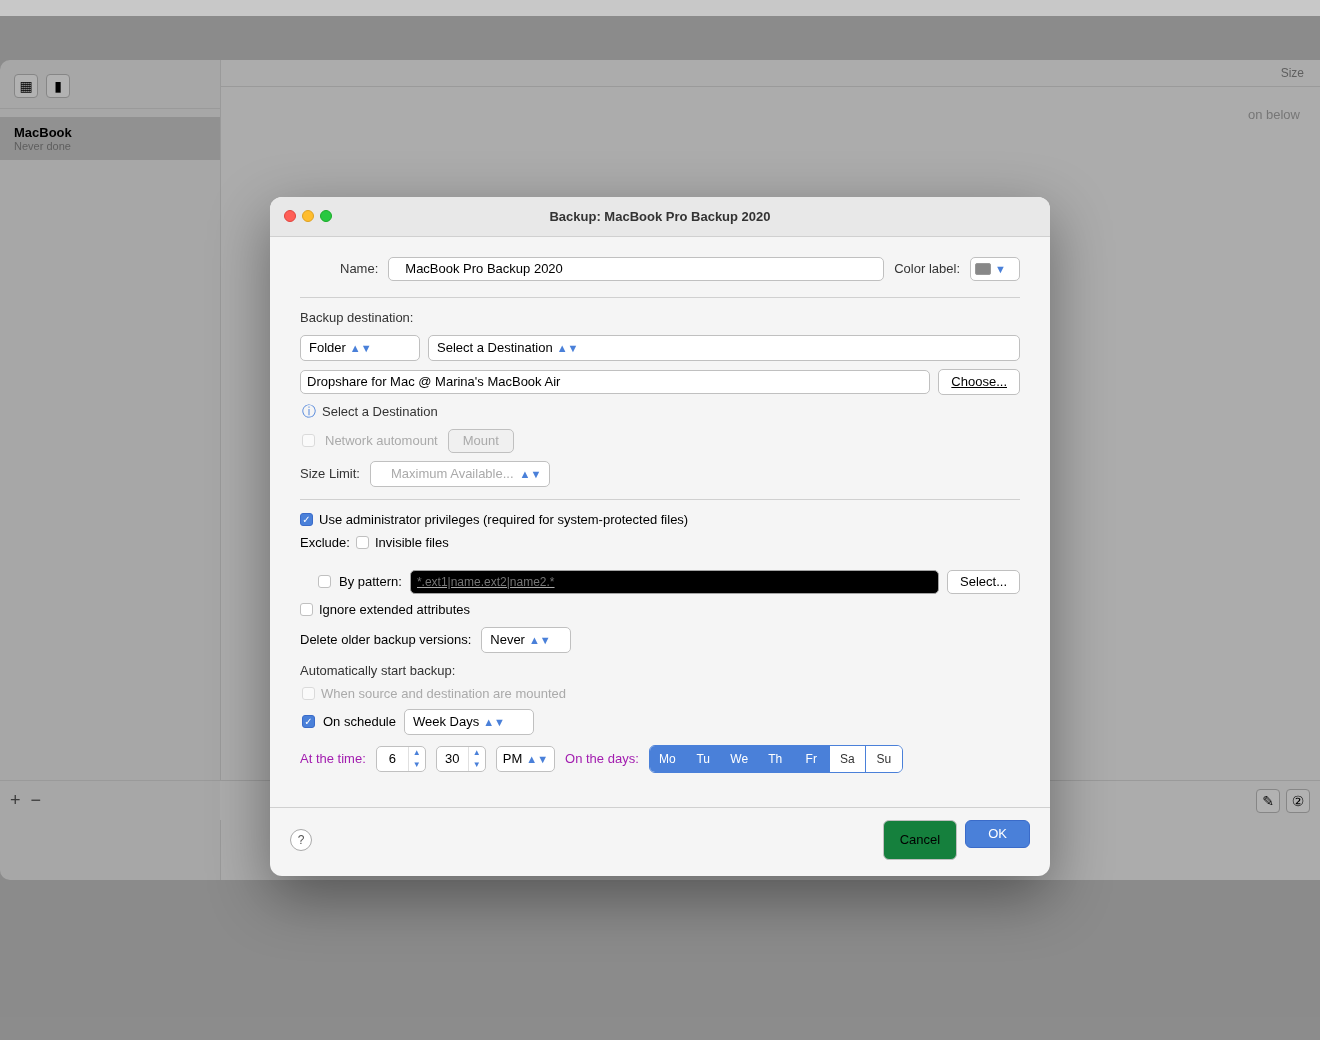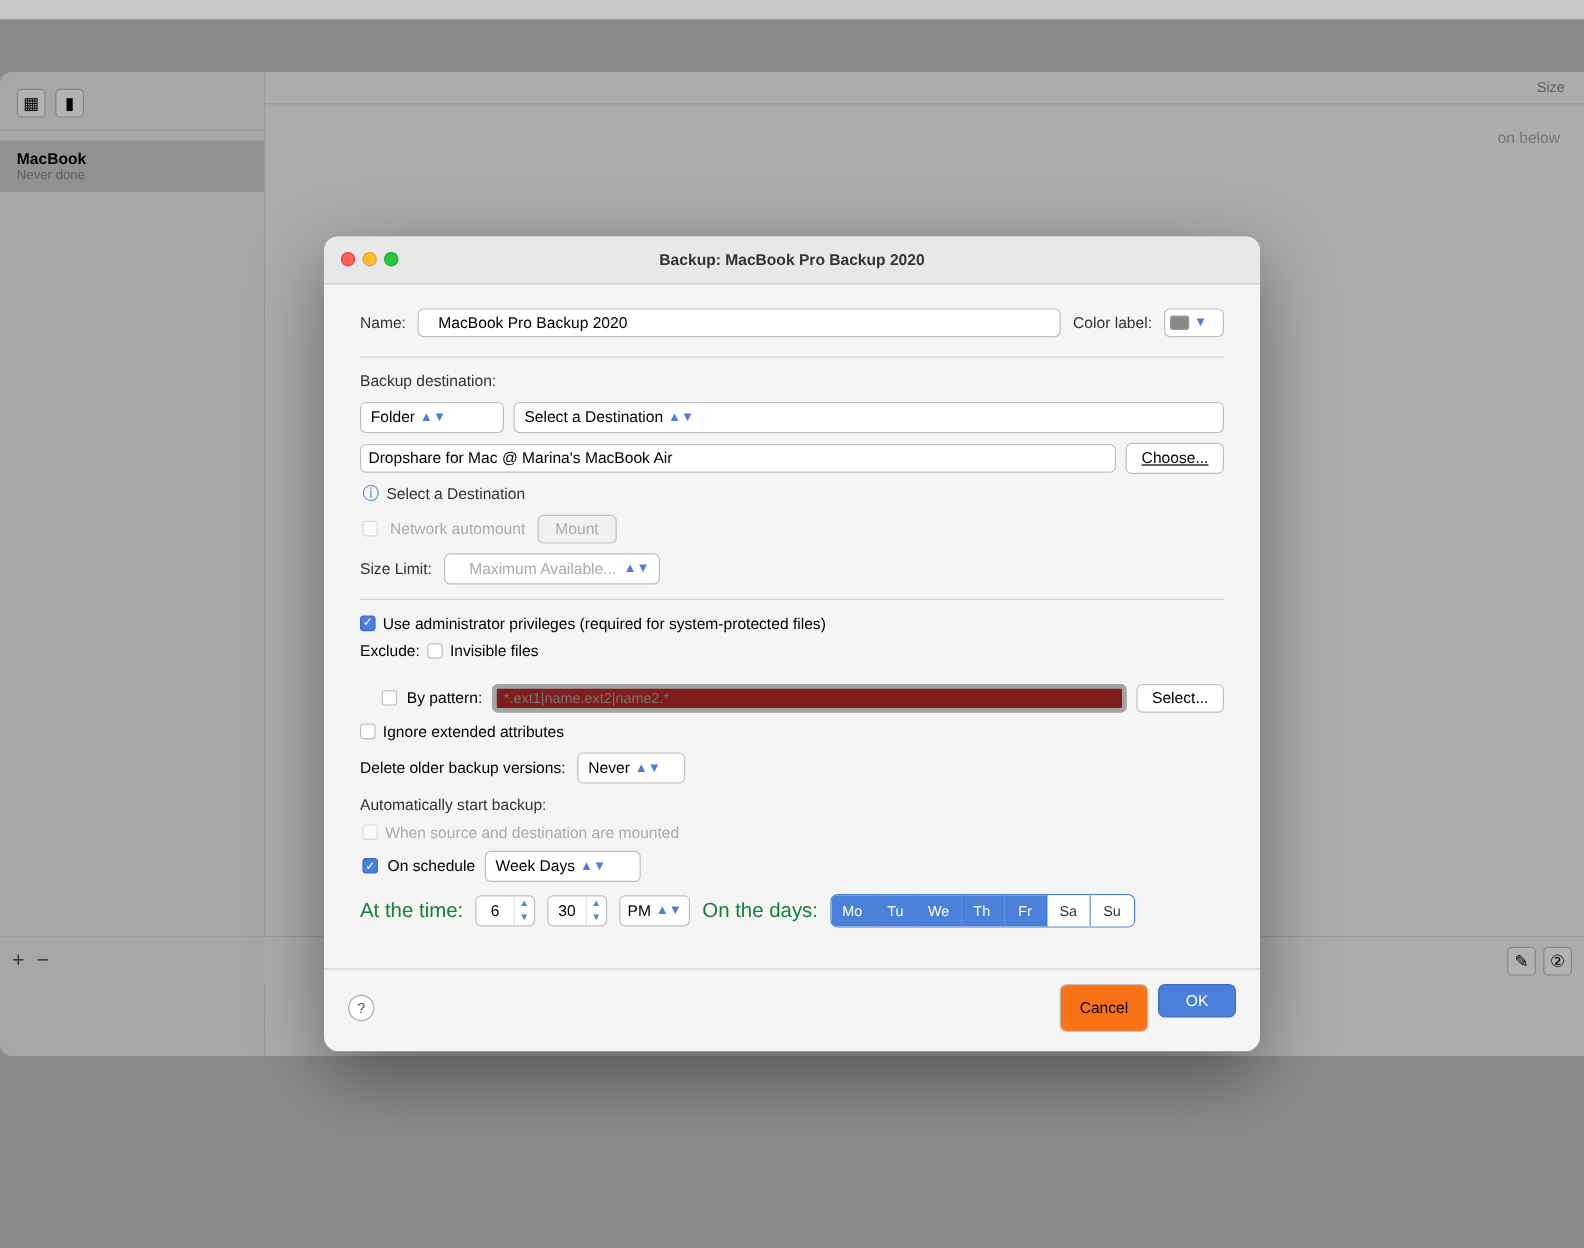--- a/index.html
+++ b/index.html
@@ -161,20 +161,21 @@
     .modal-body {
       padding: 20px 30px 24px;
     }
 
     
     .name-row {
       display: flex;
       align-items: center;
       gap: 10px;
       margin-bottom: 16px;
+      margin-left: 40px;
     }
 
     .name-label {
       font-size: 13px;
       color: #333;
       white-space: nowrap;
     }
 
     .name-input {
       flex: 1;
@@ -410,26 +411,27 @@
       display: flex;
       align-items: center;
       gap: 8px;
       margin-bottom: 8px;
       padding-left: 18px;
     }
 
     .pattern-input {
       flex: 1;
       height: 24px;
-      border: 4px solid #a3a3a3;
+      border: 1px solid #a3a3a3;
       border-radius: 5px;
       padding: 0 6px;
       font-size: 12px;
-      background: #7f1d1d;
+      background: #000000;
       color: #aaa;
+      text-decoration: underline;
     }
 
     .select-small-btn {
       height: 24px;
       border: 1px solid #c0c0c0;
       border-radius: 5px;
       padding: 0 12px;
       font-size: 13px;
       background: white;
       cursor: pointer;
@@ -493,22 +495,22 @@
     }
 
     .time-row {
       display: flex;
       align-items: center;
       gap: 10px;
       margin-bottom: 10px;
     }
 
     .at-time-label, .on-days-label {
-      font-size: 17px;
-      color: #15803d;
+      font-size: 13px;
+      color: #a21caf;
     }
 
     .time-stepper {
       display: flex;
       align-items: center;
       border: 1px solid #c0c0c0;
       border-radius: 5px;
       overflow: hidden;
       background: white;
       height: 26px;
@@ -606,21 +608,21 @@
       display: flex;
       gap: 8px;
     }
 
     .cancel-btn {
       height: 40px;
       border: 1px solid #c0c0c0;
       border-radius: 6px;
       padding: 0 16px;
       font-size: 13px;
-      background: #f97316;
+      background: #15803d;
       cursor: pointer;
     }
 
     .ok-btn {
       height: 28px;
       border: 1px solid #3a6bc9;
       border-radius: 6px;
       padding: 0 22px;
       font-size: 13px;
       background: #4a80d9;

